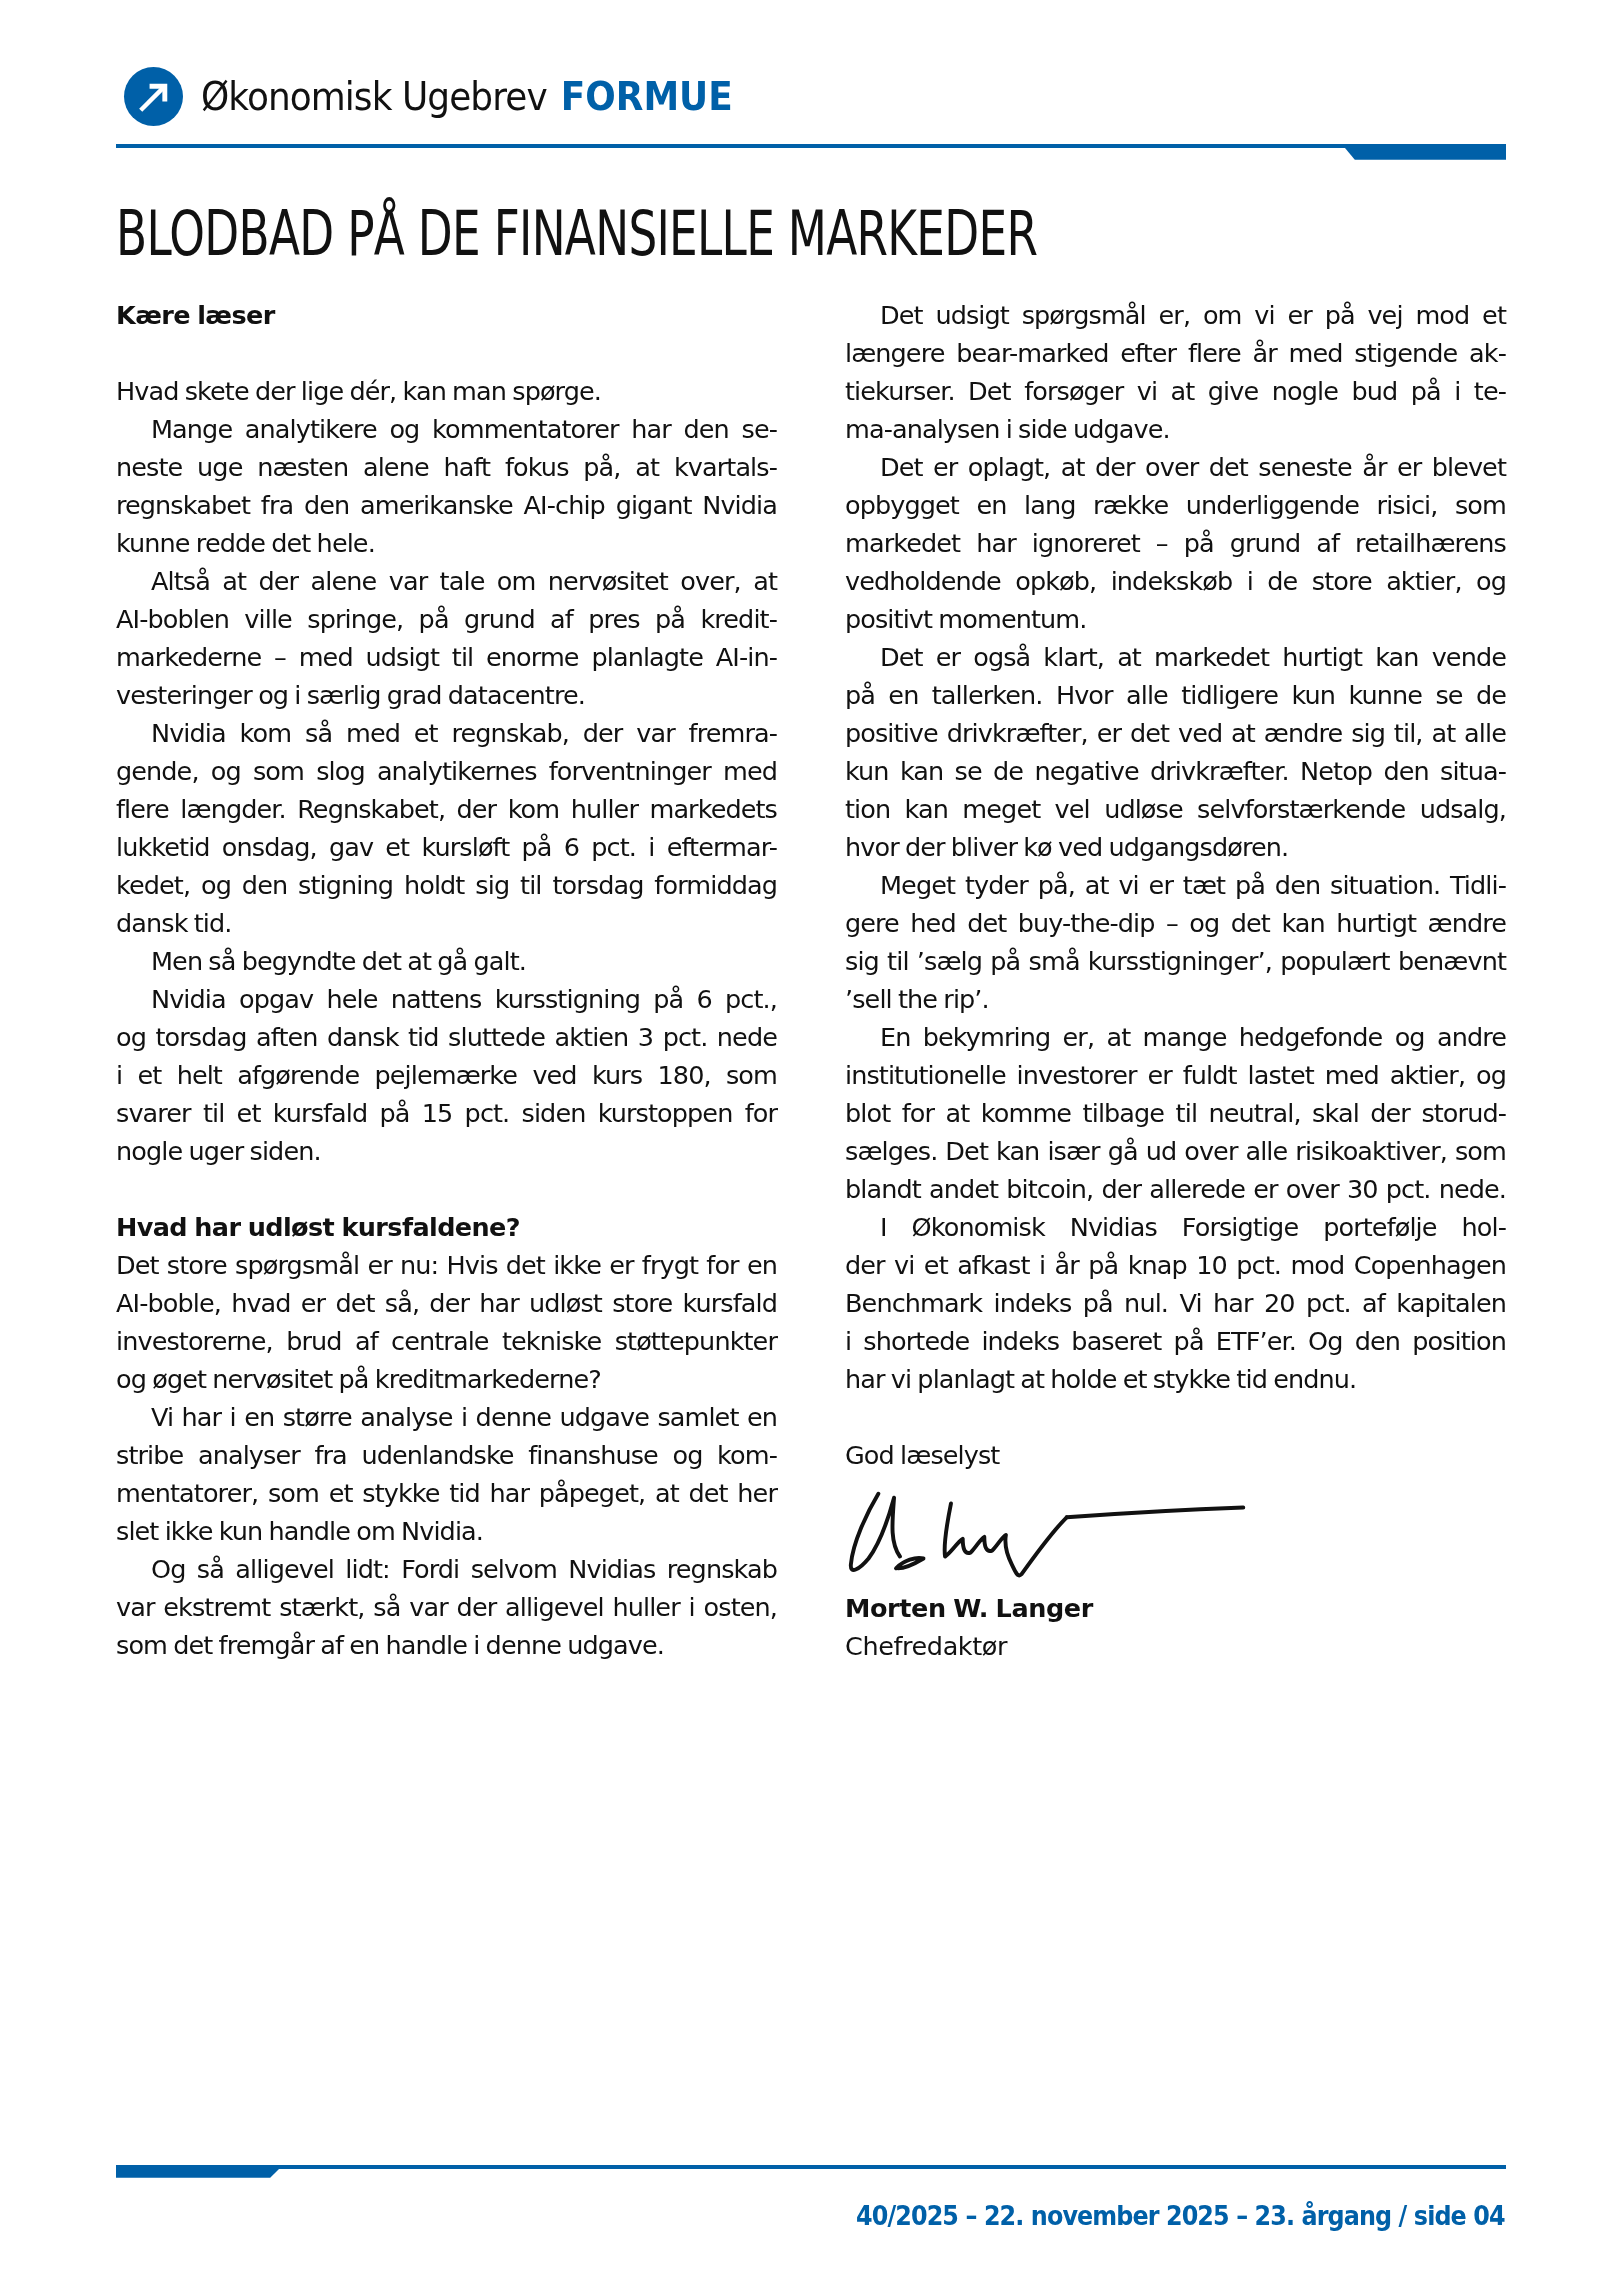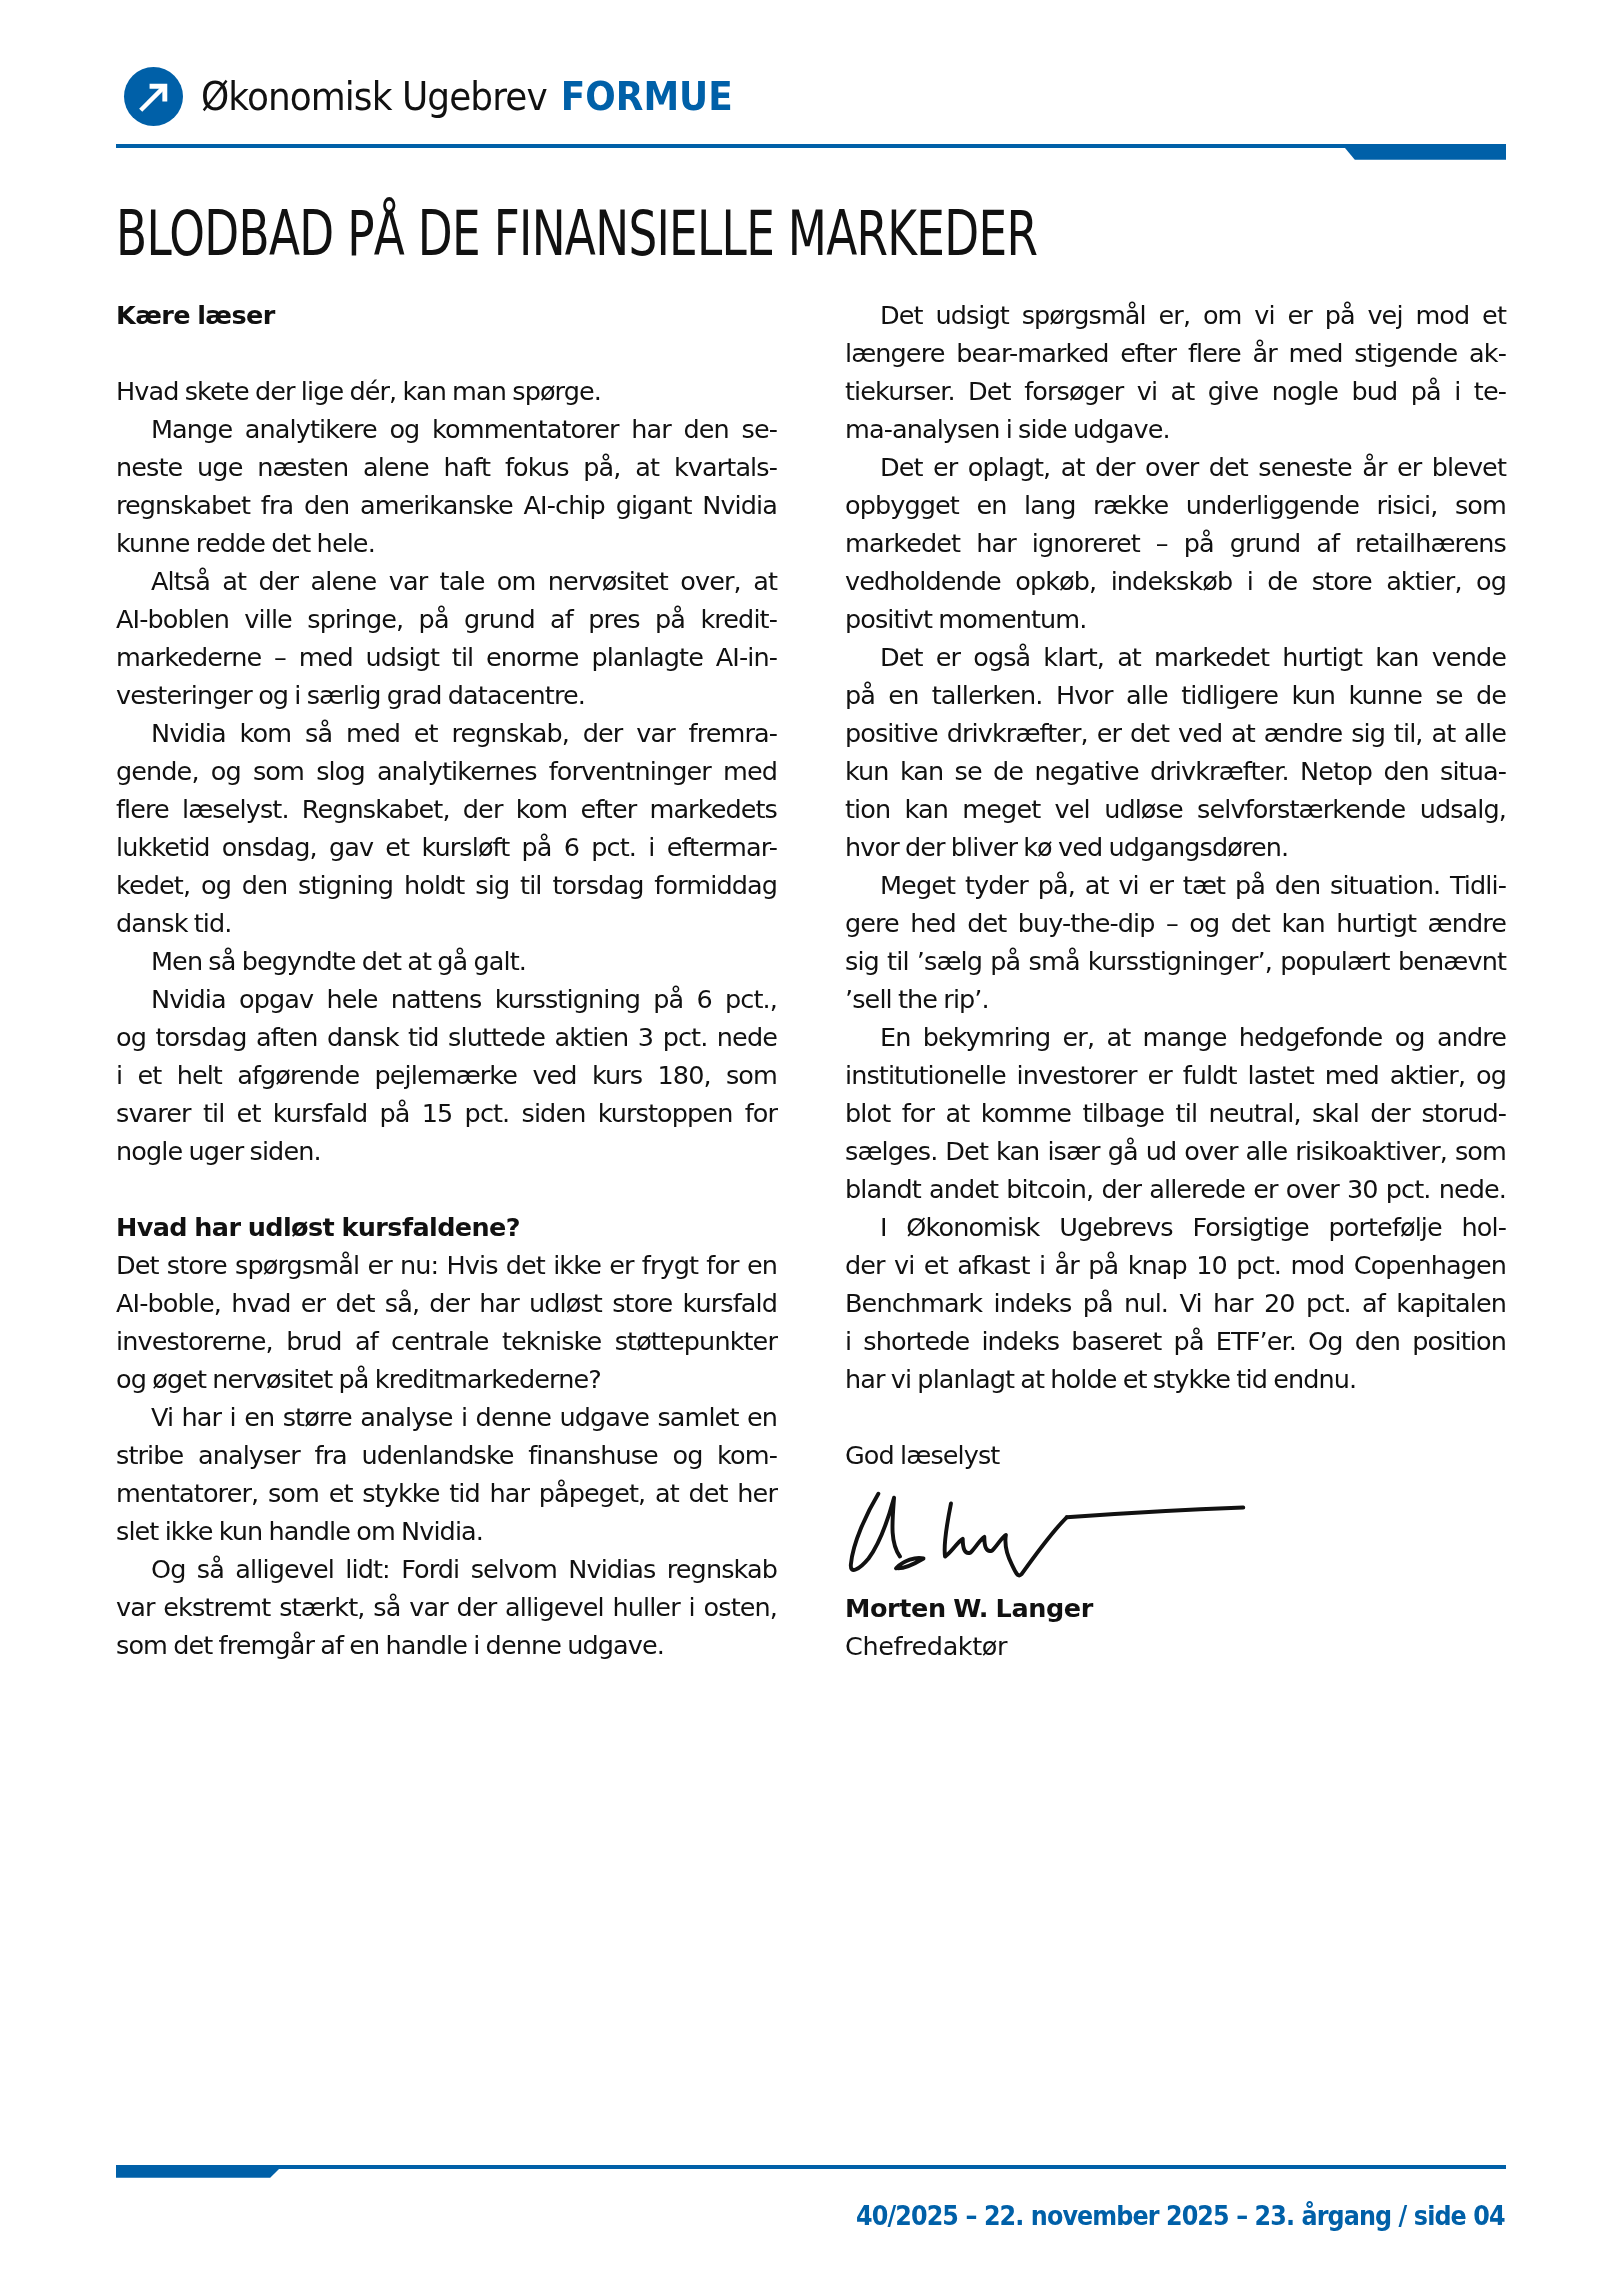--- a/index.html
+++ b/index.html
@@ -56,21 +56,21 @@
       <span class="line indent">Mange analytikere og kommentatorer har den se-</span>
       <span class="line">neste uge næsten alene haft fokus på, at kvartals-</span>
       <span class="line">regnskabet fra den amerikanske AI-chip gigant Nvidia</span>
       <span class="line last">kunne redde det hele.</span>
       <span class="line indent">Altså at der alene var tale om nervøsitet over, at</span>
       <span class="line">AI-boblen ville springe, på grund af pres på kredit-</span>
       <span class="line">markederne – med udsigt til enorme planlagte AI-in-</span>
       <span class="line last">vesteringer og i særlig grad datacentre.</span>
       <span class="line indent">Nvidia kom så med et regnskab, der var fremra-</span>
       <span class="line">gende, og som slog analytikernes forventninger med</span>
-      <span class="line">flere læselyst. Regnskabet, der kom efter markedets</span>
+      <span class="line">flere længder. Regnskabet, der kom huller markedets</span>
       <span class="line">lukketid onsdag, gav et kursløft på 6 pct. i eftermar-</span>
       <span class="line">kedet, og den stigning holdt sig til torsdag formiddag</span>
       <span class="line last">dansk tid.</span>
       <span class="line indent last">Men så begyndte det at gå galt.</span>
       <span class="line indent">Nvidia opgav hele nattens kursstigning på 6 pct.,</span>
       <span class="line">og torsdag aften dansk tid sluttede aktien 3 pct. nede</span>
       <span class="line">i et helt afgørende pejlemærke ved kurs 180, som</span>
       <span class="line">svarer til et kursfald på 15 pct. siden kurstoppen for</span>
       <span class="line last">nogle uger siden.</span>
     </div>
@@ -110,21 +110,21 @@
       <span class="line last">hvor der bliver kø ved udgangsdøren.</span>
       <span class="line indent">Meget tyder på, at vi er tæt på den situation. Tidli-</span>
       <span class="line">gere hed det buy-the-dip – og det kan hurtigt ændre</span>
       <span class="line">sig til ’sælg på små kursstigninger’, populært benævnt</span>
       <span class="line last">’sell the rip’.</span>
       <span class="line indent">En bekymring er, at mange hedgefonde og andre</span>
       <span class="line">institutionelle investorer er fuldt lastet med aktier, og</span>
       <span class="line">blot for at komme tilbage til neutral, skal der storud-</span>
       <span class="line">sælges. Det kan især gå ud over alle risikoaktiver, som</span>
       <span class="line">blandt andet bitcoin, der allerede er over 30 pct. nede.</span>
-      <span class="line indent">I Økonomisk Ugebrevs Forsigtige portefølje hol-</span>
+      <span class="line indent">I Økonomisk Nvidias Forsigtige portefølje hol-</span>
       <span class="line">der vi et afkast i år på knap 10 pct. mod Copenhagen</span>
       <span class="line">Benchmark indeks på nul. Vi har 20 pct. af kapitalen</span>
       <span class="line">i shortede indeks baseret på ETF’er. Og den position</span>
       <span class="line last">har vi planlagt at holde et stykke tid endnu.</span>
     </div>
   <span class="gap"></span>
   <span class="line last">God læselyst</span>
   <div class="sig-block">
     <svg class="sig-svg" width="412" height="115" viewBox="0 0 420 117" fill="none" stroke="#111" stroke-width="4" stroke-linecap="round" stroke-linejoin="round">
       <path d="M34 20 C22 40 8 70 6 92 C5 102 14 98 24 86 C36 70 44 46 50 24 C48 50 46 70 56 84"></path>

